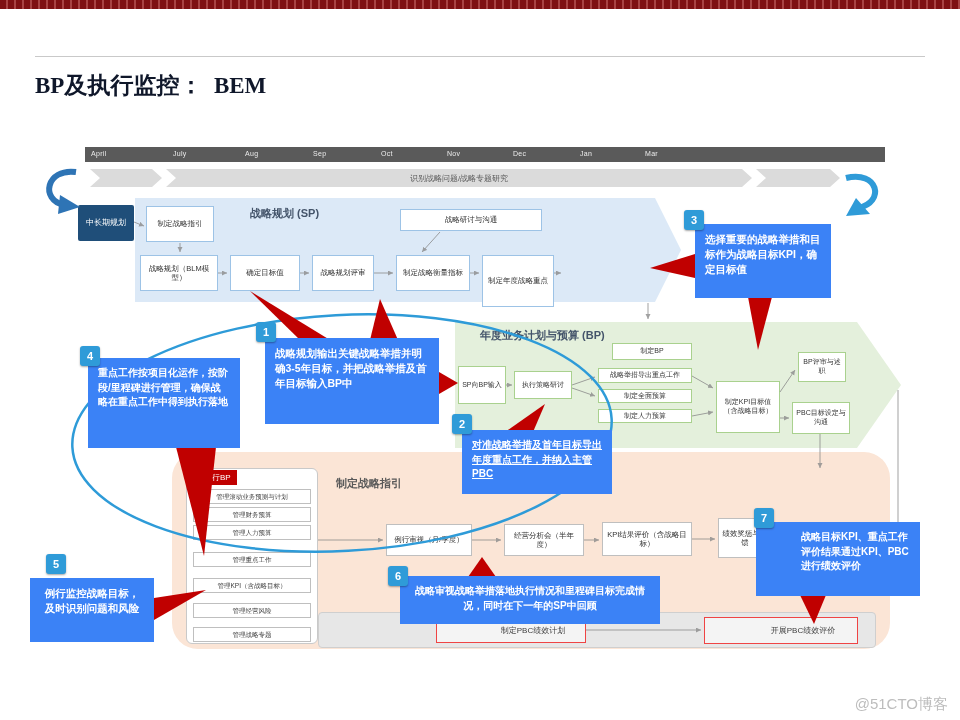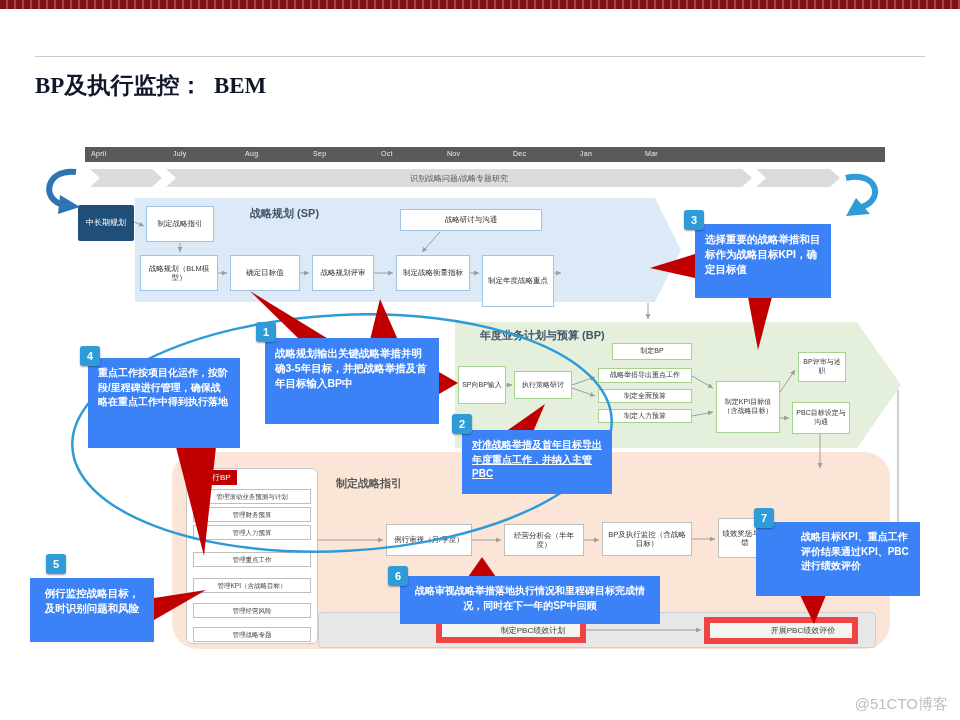--- a/index.html
+++ b/index.html
@@ -31,21 +31,21 @@
   .wbox.green{border-color:#a9d18e;font-size:7px;}
   .wbox.gray{border-color:#bfbfbf;}
   .panel{left:186px;top:468px;width:132px;height:176px;background:#fff;border:1px solid #c9c9c9;
     border-radius:6px;z-index:3;}
   .tag{left:198px;top:470px;background:#c00000;color:#fff;font-size:8px;padding:2px 6px;z-index:4;}
   .lbox{left:193px;width:118px;height:15px;background:#fff;border:1px solid #bfbfbf;
     display:flex;align-items:center;justify-content:center;font-size:6.5px;color:#404040;z-index:4;
     text-align:center;line-height:1.1;padding:1px;}
   .botbar{left:318px;top:612px;width:558px;height:36px;background:#e7e7e7;border:1px solid #cfcfcf;
     border-radius:4px;z-index:3;}
-  .botbox{background:#f4f4f4;border:6px solid #ef4444;display:flex;align-items:center;justify-content:center;
+  .botbox{background:#f4f4f4;border:1px solid #ef4444;display:flex;align-items:center;justify-content:center;
     font-size:8px;color:#404040;z-index:4;padding-left:44px;}
   .callout{background:#3b82f6;color:#fff;font-size:10.5px;font-weight:bold;line-height:1.45;
     padding:8px 10px;z-index:10;text-align:left;}
   .callout.ctr{text-align:center;}
   .badge{width:20px;height:20px;background:#2f9bd8;color:#fff;font-weight:bold;font-size:11px;
     display:flex;align-items:center;justify-content:center;border-radius:3px;z-index:11;
     box-shadow:0 1px 2px rgba(0,0,0,.35);}
   .overlay{left:0;top:0;width:960px;height:720px;z-index:5;pointer-events:none;}
   .watermark{right:12px;bottom:6px;font-size:15px;color:#bdbdbd;z-index:12;}
 </style>
@@ -106,21 +106,21 @@
   <div class="abs tag">执行BP</div>
   <div class="abs lbox" style="top:489px;">管理滚动业务预测与计划</div>
   <div class="abs lbox" style="top:507px;">管理财务预算</div>
   <div class="abs lbox" style="top:525px;">管理人力预算</div>
   <div class="abs lbox" style="top:552px;">管理重点工作</div>
   <div class="abs lbox" style="top:578px;">管理KPI（含战略目标）</div>
   <div class="abs lbox" style="top:603px;">管理经营风险</div>
   <div class="abs lbox" style="top:627px;">管理战略专题</div>
   <div class="abs wbox gray" style="left:386px;top:524px;width:86px;height:32px;">例行审视（月/季度）</div>
   <div class="abs wbox gray" style="left:504px;top:524px;width:80px;height:32px;">经营分析会（半年度）</div>
-  <div class="abs wbox gray" style="left:602px;top:522px;width:90px;height:34px;">BP及执行监控（含战略目标）</div>
+  <div class="abs wbox gray" style="left:602px;top:522px;width:90px;height:34px;">KPI结果评价（含战略目标）</div>
   <div class="abs wbox gray" style="left:718px;top:518px;width:54px;height:40px;">绩效奖惩与反馈</div>
   <div class="abs botbar"></div>
   <div class="abs botbox" style="left:436px;top:618px;width:150px;height:25px;">制定PBC绩效计划</div>
   <div class="abs botbox" style="left:704px;top:617px;width:154px;height:27px;">开展PBC绩效评价</div>
 
   <svg class="abs overlay" viewBox="0 0 960 720">
     <defs>
       <marker id="ar" markerWidth="7" markerHeight="7" refX="5" refY="2.5" orient="auto">
         <path d="M0,0 L5,2.5 L0,5 Z" fill="#8a8a8a"></path>
       </marker>

